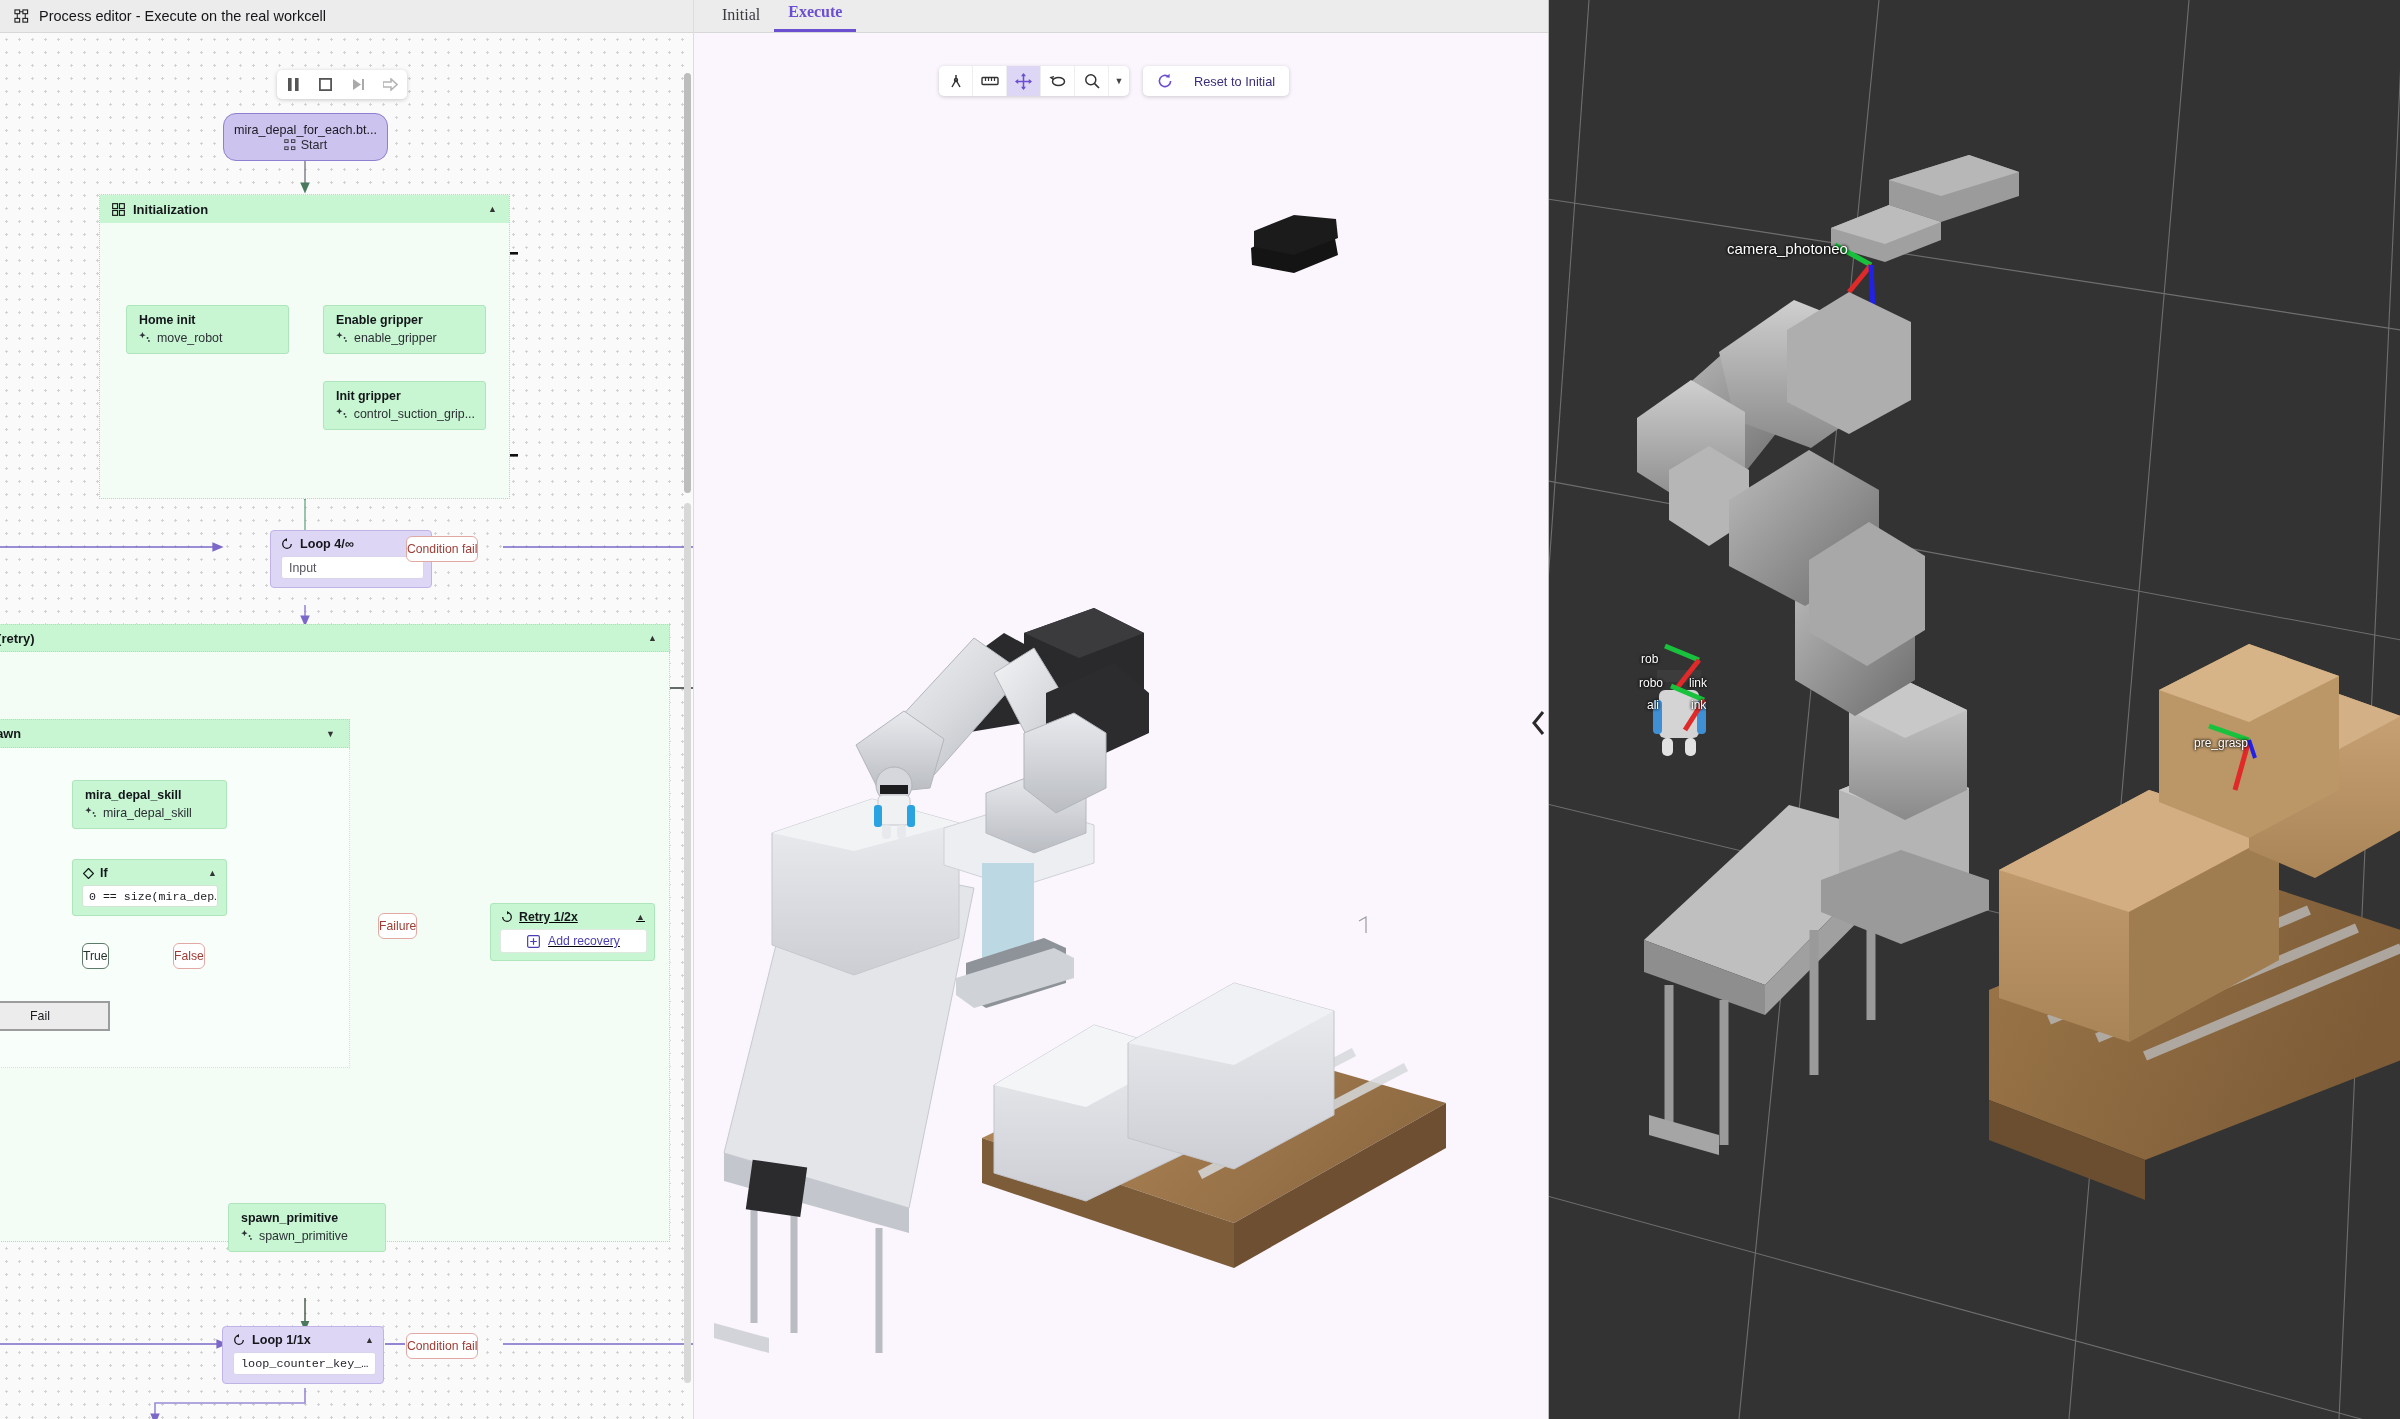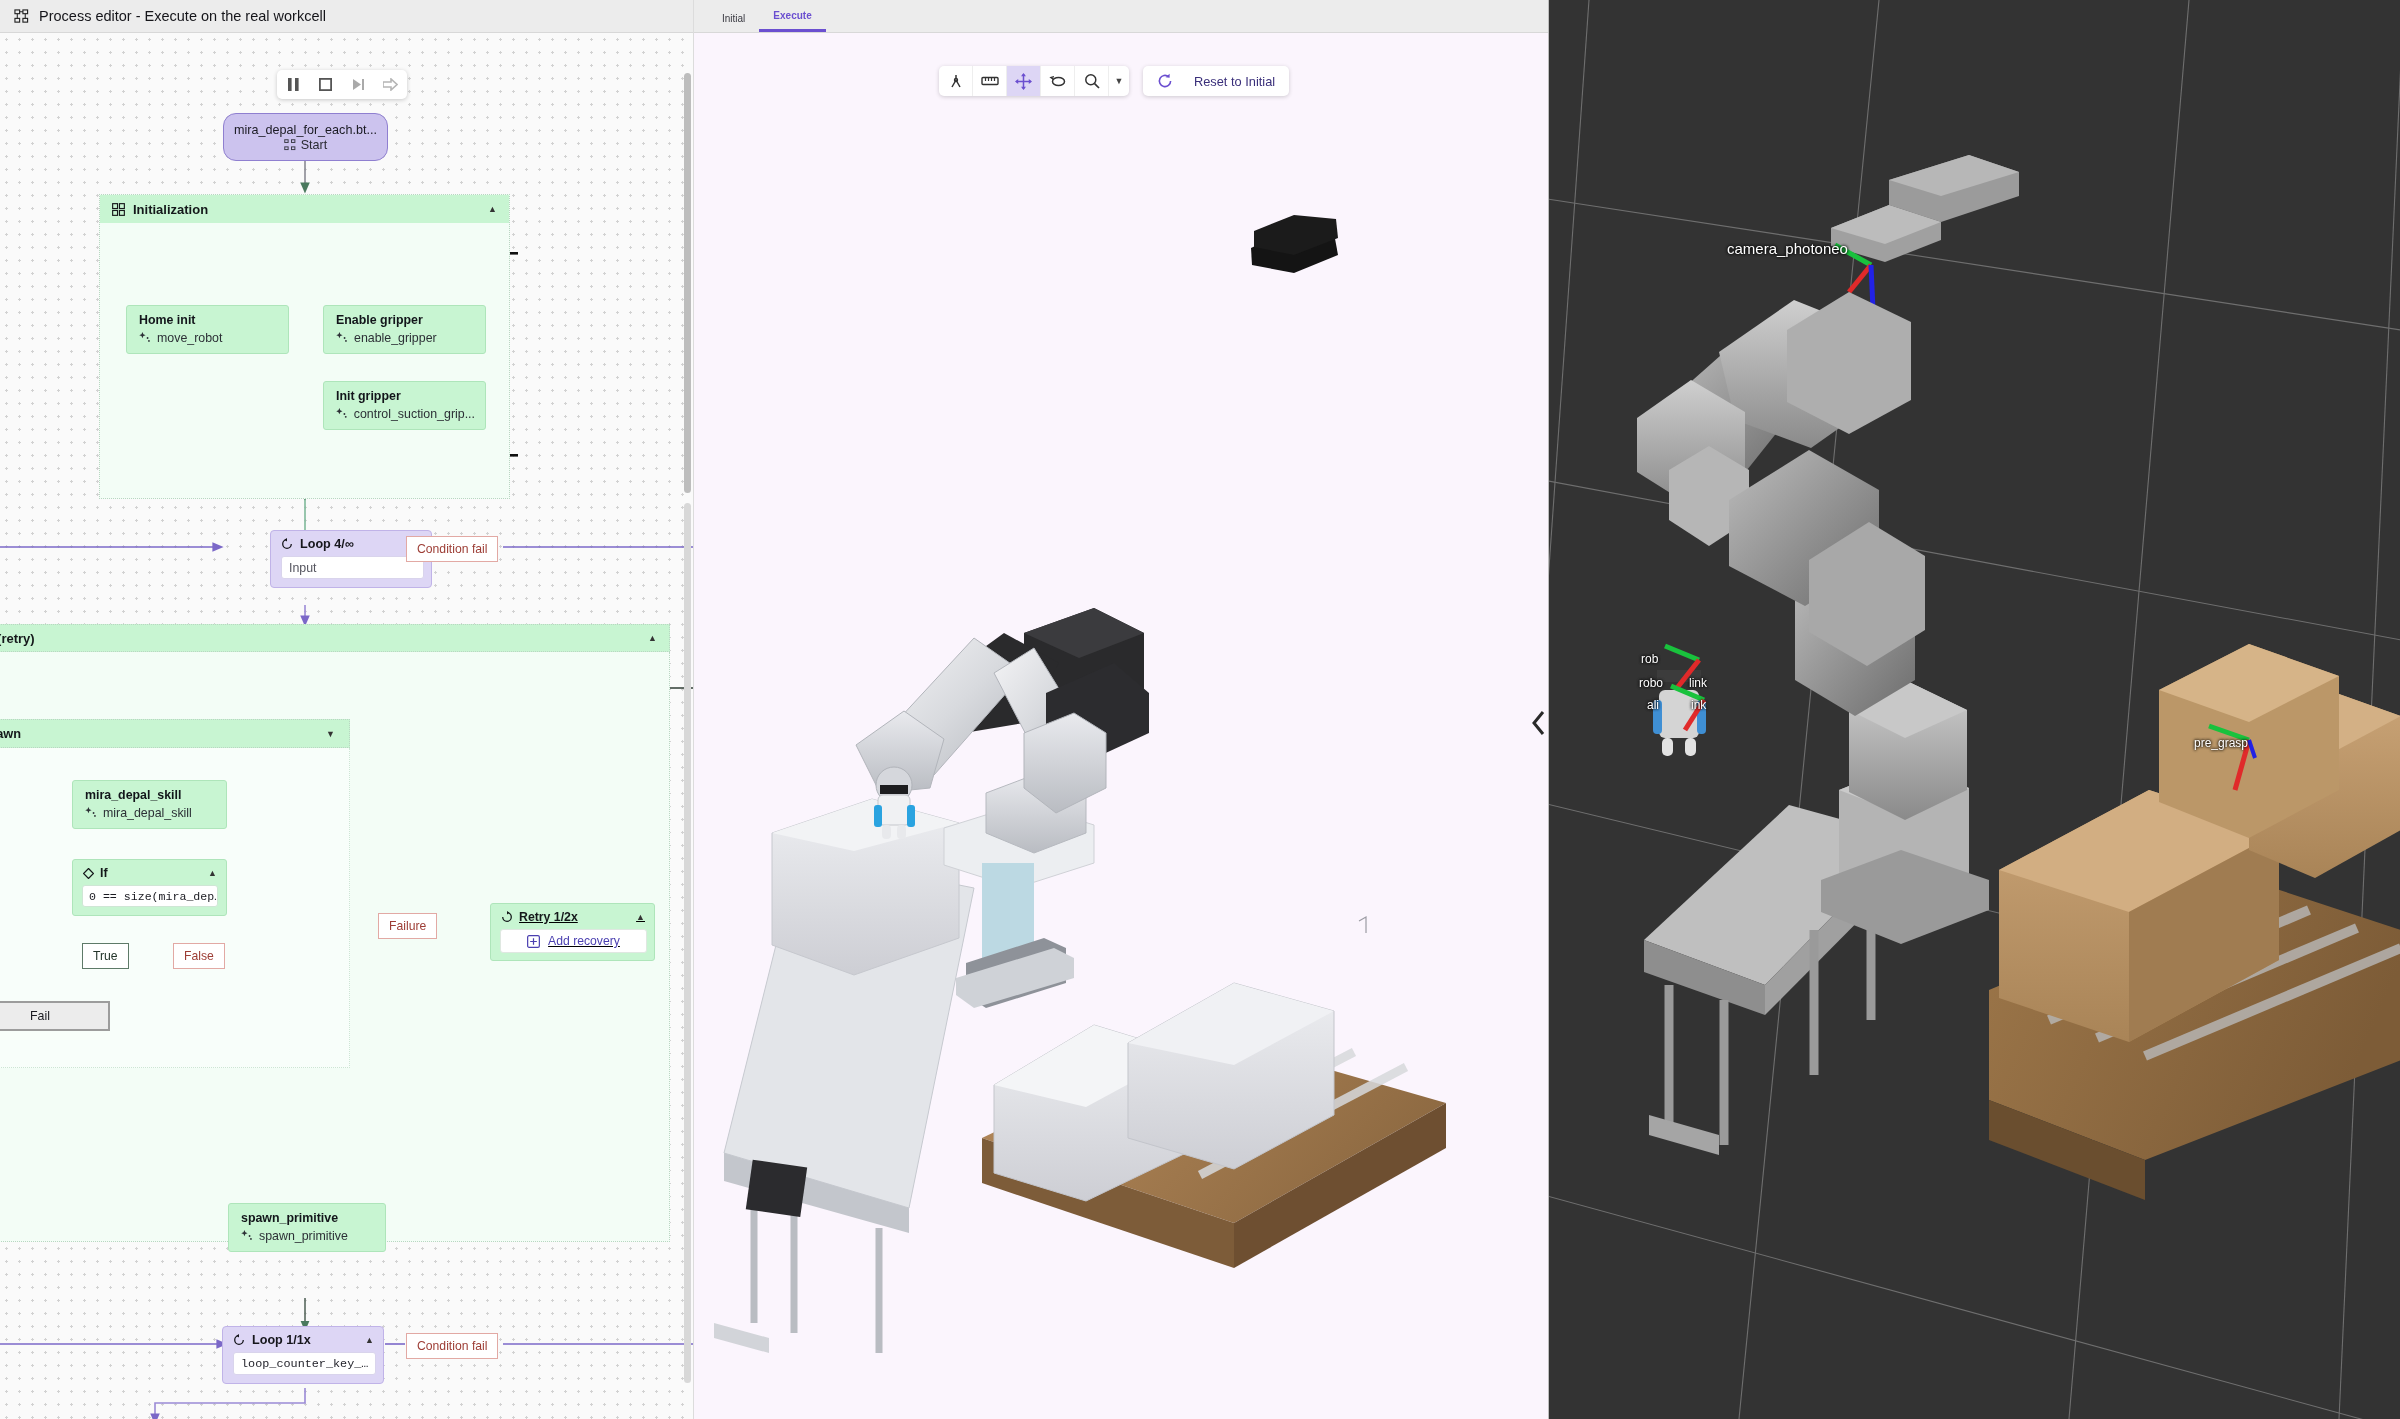--- a/index.html
+++ b/index.html
@@ -132,22 +132,22 @@
     padding: 6px 9px 4px 10px; font-size:12.3px; font-weight:700; color:#14181a;}
   .node-retry .rhdr .rleft { display:flex; align-items:center; gap:6px;}
   .node-retry .addrec {
     margin: 1px 7px 7px 9px; background:#fff; border:1px solid #dfe8e1; border-radius:3px;
     display:flex; align-items:center; justify-content:center; gap:8px;
     height: 24px; font-size:12.2px; color:#4a3fb0; cursor:pointer;
   }
 
   
   .chip {
-    position: absolute; background:#fff; border-radius:0;
-    font-size: 12.2px; padding: 5px 10px;
+    position: absolute; background:#fff; border-radius:6px;
+    font-size: 12.2px; padding: 5px 0;
     white-space: nowrap;
   }
   .chip.red { border:1px solid #e2a9a4; color:#9d3d35; }
   .chip.dark { border:1px solid #5e7a68; color:#24352b; }
 
   
   .node-fail {
     position: absolute; left: -30px; top: 968px;
     width: 140px; height: 30px;
     background: #ececec; border: 2px solid #9c9c9c;
@@ -200,21 +200,21 @@
     position: relative; width: 855px; height: 1419px;
     flex: 0 0 855px;
     background: #fbf5fd;
     overflow: hidden;
     border-left: 1px solid #dcdcdc;
   }
   .viewer-tabs {
     height: 33px; background:#ececec; display:flex; align-items:flex-end; gap:0;
     padding-left: 14px; border-bottom:1px solid #d8d8d8;
   }
-  .vtab { font-size:10px; padding: 5px 14px 8px; color:#3a3a42; cursor:pointer; }
+  .vtab { font-size:16px; padding: 5px 14px 8px; color:#3a3a42; cursor:pointer;font-family:Liberation Serif, serif; }
   .vtab.active { color:#6b4fd0; font-weight:700; border-bottom:3px solid #6b4fd0; }
 
   .view3d { position:absolute; top:33px; left:0; width:855px; height:1386px;
             background:#fbf5fd; overflow:hidden; }
 
   .view-toolbar {
     position:absolute; left:245px; top:33px; z-index:20;
     display:flex; align-items:center; gap:14px;
   }
   .vt-group { display:flex; background:#fff; border-radius:5px; overflow:hidden;

